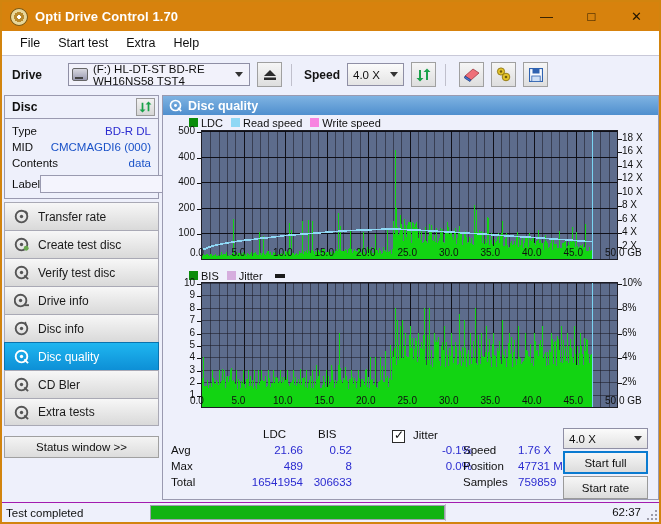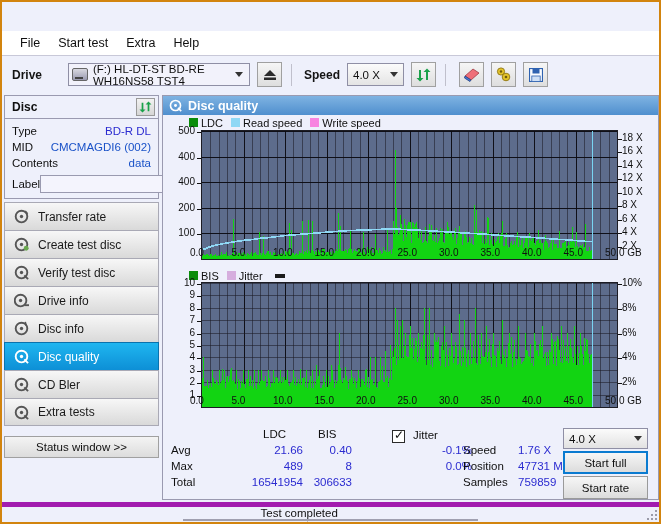--- a/index.html
+++ b/index.html
@@ -188,37 +188,46 @@
     position: absolute; left: 400px; width: 85px; height: 23px;
     background: linear-gradient(#f6f6f6,#dcdcdc); border: 1px solid #9a9a9a;
     display: flex; align-items: center; justify-content: center; font-size: 11.5px; color: #101010;
   }
   #start-full { top: 25px; border: 2px solid #0a7bd0; }
   #start-part { top: 50px; }
 
   
   #statusbar {
     position: absolute; left: 0; bottom: 0; width: 657px; height: 20px;
-    background: #eef0fb; border-top: 5px solid #a21caf; display: flex; align-items: center; flex-direction: column;
+    background: #eef0fb; border-top: 1px solid #a21caf; display: flex; align-items: center;
   }
   #status-text { font-size: 11.5px; color: #101010; width: 148px; padding-left: 4px; }
   #prog-outer { width: 295px; height: 15px; background: #ffffff; border: 1px solid #a0a0b0; position: relative; }
   #prog-fill { position: absolute; left: 0; top: 0; height: 100%; background: #12b312; }
   #prog-pct { width: 105px; text-align: left; padding-left: 8px; font-size: 11.5px; color: #101010;
               border-left: 1px solid #c0c0cc; margin-left: 3px; height: 17px; line-height: 17px; }
   #elapsed { flex: 1; text-align: right; padding-right: 18px; font-size: 11.5px; color: #101010;
              border-left: 1px solid #c0c0cc; height: 17px; line-height: 17px; }
   #grip { position: absolute; right: 2px; bottom: 2px; width: 12px; height: 12px; }
   .grip-d { position: absolute; width: 2px; height: 2px; background: #9a9aa8; }
 </style>
 </head>
 <body>
 
 <div id="app">
 
+  <div id="titlebar">
+    <div id="title-icon"></div>
+    <div id="title-text">Opti Drive Control 1.70</div>
+    <div id="win-group">
+      <div class="winbtn">—</div>
+      <div class="winbtn">□</div>
+      <div class="winbtn">✕</div>
+    </div>
+  </div>
 
   <div id="menubar">
     <div class="menu-item">File</div>
     <div class="menu-item">Start test</div>
     <div class="menu-item">Extra</div>
     <div class="menu-item">Help</div>
   </div>
 
   <div id="toolbar">
     <div id="drive-label">Drive</div>
@@ -279,21 +288,21 @@
         </svg>
       </span>
     </div>
     <div id="disc-body">
       <div class="disc-row">
         <span class="disc-key">Type</span>
         <span class="disc-val">BD-R DL</span>
       </div>
       <div class="disc-row">
         <span class="disc-key">MID</span>
-        <span class="disc-val link">CMCMAGDI6 (002)</span>
+        <span class="disc-val link">CMCMAGDI6 (000)</span>
       </div>
       <div class="disc-row">
         <span class="disc-key">Contents</span>
         <span class="disc-val link">data</span>
       </div>
       <div id="label-row">
         <span id="label-key">Label</span>
         <input id="label-input" type="text" value="" style="">
         <span id="label-btn">
           <span id="cdico"></span>
@@ -1899,21 +1908,21 @@
         <div class="axlabel" style="left: 400.5px; top: 1px;">45.0</div>
         <div class="axlabel" style="left: 442px; top: 1px;">50.0 GB</div>
       </div>
 
     <div id="stats">
       <span class="st k" style="left:100px;top:2px">LDC</span>
       <span class="st k" style="left:155px;top:2px">BIS</span>
 
       <span class="st k" style="left:8px;top:18px">Avg</span>
       <span class="st v" style="left:88px;top:18px;width:52px;text-align:right">21.66</span>
-      <span class="st v" style="left:143px;top:18px;width:46px;text-align:right">0.40</span>
+      <span class="st v" style="left:143px;top:18px;width:46px;text-align:right">0.52</span>
       <span class="st v" style="left:253px;top:18px;width:56px;text-align:right">-0.1%</span>
 
       <span class="st k" style="left:8px;top:34px">Max</span>
       <span class="st v" style="left:88px;top:34px;width:52px;text-align:right">489</span>
       <span class="st v" style="left:143px;top:34px;width:46px;text-align:right">8</span>
       <span class="st v" style="left:253px;top:34px;width:56px;text-align:right">0.0%</span>
 
       <span class="st k" style="left:8px;top:50px">Total</span>
       <span class="st v" style="left:60px;top:50px;width:80px;text-align:right">16541954</span>
       <span class="st v" style="left:140px;top:50px;width:49px;text-align:right">306633</span>

